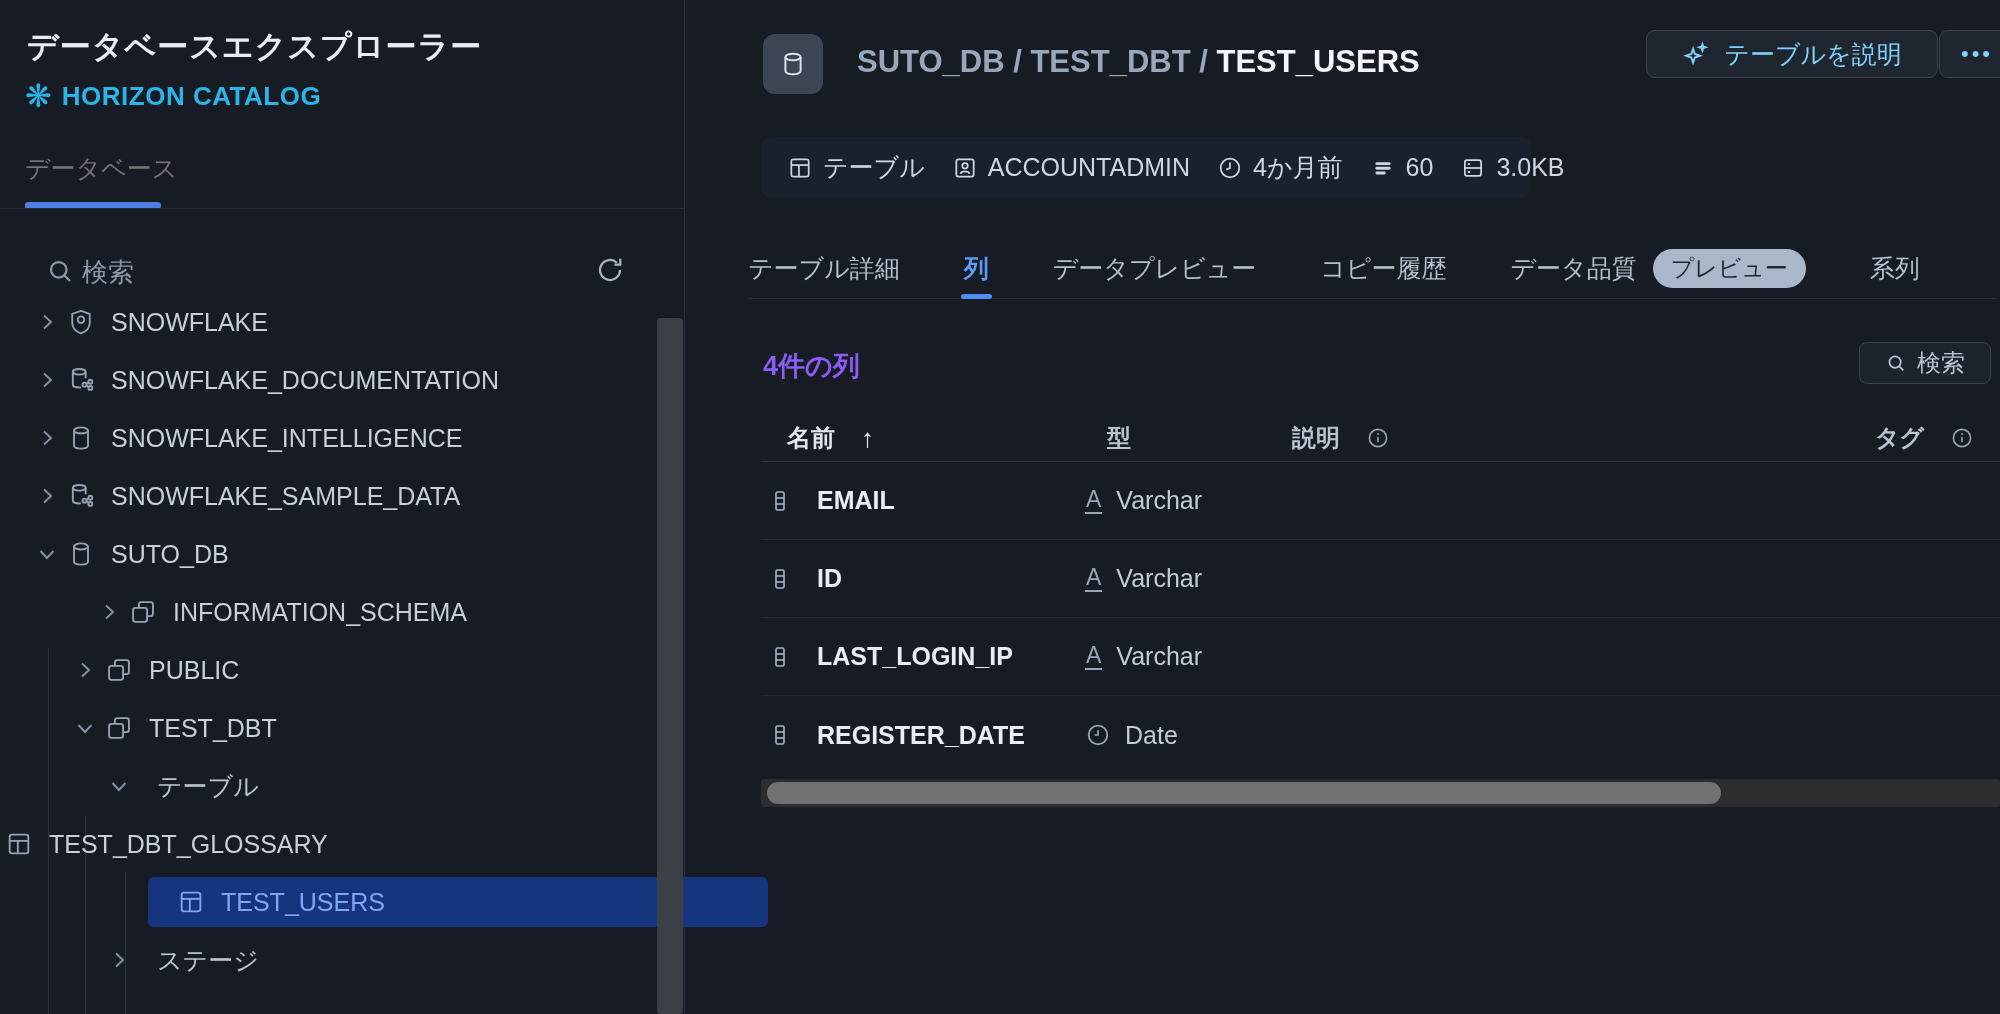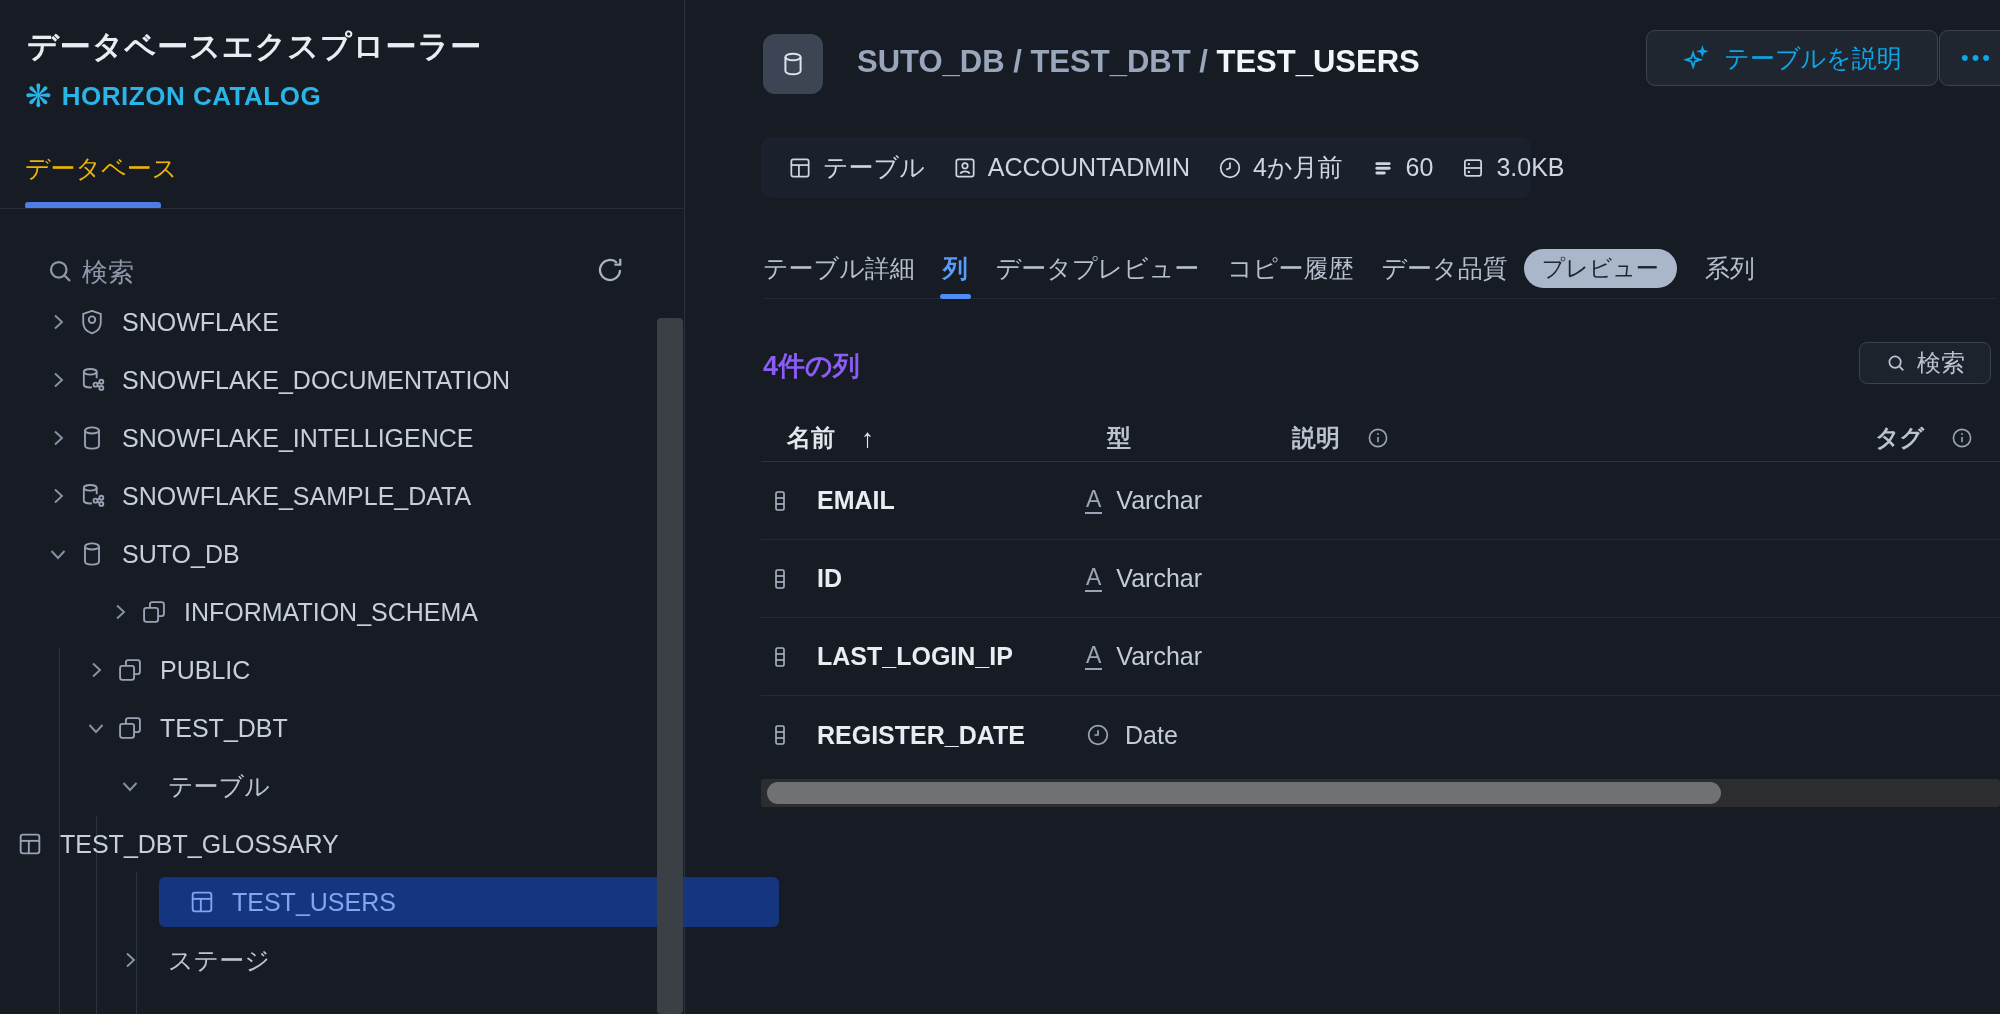--- a/index.html
+++ b/index.html
@@ -14,31 +14,31 @@
     font-family:"Liberation Sans","DejaVu Sans",sans-serif;color:var(--txt);
     overflow:hidden;}
   svg{display:block;}
 
   
   #sidebar{position:absolute;left:0;top:0;width:685px;height:1014px;border-right:1px solid #2b3240;}
   #sb-title{position:absolute;left:27px;top:26px;font-size:31px;font-weight:700;letter-spacing:1px;white-space:nowrap;}
   #brand{position:absolute;left:25px;top:80px;display:flex;align-items:center;gap:10px;color:var(--cyan);}
   #brand .mark{font-size:32px;line-height:1;}
   #brand .btxt{font-size:26px;font-weight:700;letter-spacing:.5px;white-space:nowrap;}
-  #sb-tab{position:absolute;left:25px;top:152px;font-size:25px;color:#eab308;white-space:nowrap;}
+  #sb-tab{position:absolute;left:25px;top:152px;font-size:25px;color:#737373;white-space:nowrap;}
   #sb-tab-underline{position:absolute;left:25px;top:202px;width:136px;height:7px;border-radius:3px;background:#4d7ee6;}
   #sb-divider{position:absolute;left:0;top:208px;width:685px;height:1px;background:var(--line);}
   #sb-search{position:absolute;left:0;top:248px;width:685px;height:62px;}
   #sb-search .mag{position:absolute;left:45px;top:8px;color:var(--muted);}
   #sb-search input{position:absolute;left:82px;top:2px;width:440px;height:44px;background:transparent;border:none;outline:none;
     font-family:inherit;font-size:26px;color:var(--txt2);}
   #sb-search input::placeholder{color:var(--muted);opacity:1;}
   #sb-refresh{position:absolute;left:594px;top:6px;width:36px;height:36px;color:#a9b2c1;cursor:pointer;}
 
-  #tree{position:absolute;left:16px;top:310px;width:821px;height:704px;overflow:hidden;}
+  #tree{position:absolute;left:5px;top:310px;width:821px;height:704px;overflow:hidden;}
   #tree-inner{position:absolute;left:0;top:-17px;width:100%;}
   .trow{position:relative;height:58px;display:flex;align-items:center;font-size:25px;font-weight:500;color:var(--txt2);cursor:pointer;}
   .trow .chev{width:24px;height:24px;color:#8792a6;flex:none;margin-right:8px;}
   .trow .ticon{width:28px;height:28px;color:var(--icon);flex:none;margin-right:16px;}
   .trow .tlabel{position:relative;white-space:nowrap;z-index:1;}
   .trow.group .tlabel{margin-left:18px;color:#bcc4d2;}
   .trow.selected::before{content:"";position:absolute;left:143px;right:58px;top:4px;bottom:4px;background:var(--selbg);border-radius:6px;}
   .trow.selected .tlabel,.trow.selected .ticon{color:var(--seltx);z-index:1;}
   .trow .ticon,.trow .chev{position:relative;z-index:1;}
   .guide{position:absolute;width:1px;background:#2c3340;}
@@ -47,30 +47,30 @@
   #g3{left:120px;top:562px;bottom:0;}
   #sb-scrollthumb{position:absolute;left:657px;top:318px;width:26px;height:696px;background:#3b4047;border-radius:4px;}
 
   
   #main{position:absolute;left:686px;top:0;width:1314px;height:1014px;}
   #obj-badge{position:absolute;left:77px;top:34px;width:60px;height:60px;border-radius:12px;background:#3c4554;
     display:flex;align-items:center;justify-content:center;color:#dfe4ec;}
   #breadcrumb{position:absolute;left:171px;top:38px;height:48px;line-height:48px;font-size:31px;font-weight:700;white-space:nowrap;}
   #breadcrumb .dim{color:#9aa6bc;}
   #breadcrumb .cur{color:#f2f5f9;}
-  .hbtn{position:absolute;top:30px;height:56px;border:1px solid var(--btnbd);border-radius:9px;background:var(--btnbg);
-    display:flex;align-items:center;justify-content:center;gap:14px;color:#0ea5e9;font-size:25px;cursor:pointer;white-space:nowrap;}
+  .hbtn{position:absolute;top:30px;height:48px;border:1px solid var(--btnbd);border-radius:9px;background:var(--btnbg);
+    display:flex;align-items:center;justify-content:center;gap:14px;color:#7dd3fc;font-size:25px;cursor:pointer;white-space:nowrap;}
   #describe-btn{left:960px;width:292px;}
   #more-btn{left:1253px;width:76px;font-size:22px;letter-spacing:3px;}
   #meta-bar{position:absolute;left:75px;top:137px;width:770px;height:61px;background:var(--bg2);border-radius:10px;
     display:flex;align-items:center;padding:0 26px;gap:27px;}
   .meta-item{display:flex;align-items:center;gap:10px;font-size:25px;color:#cfd6e2;white-space:nowrap;}
   .meta-item .micon{width:26px;height:26px;color:#cfd6e2;}
 
-  #tabs{position:absolute;left:77px;top:238px;right:3px;height:61px;display:flex;gap:28px;
+  #tabs{position:absolute;left:62px;top:238px;right:3px;height:61px;display:flex;gap:64px;
     border-bottom:1px solid var(--line2);}
   .tab{position:relative;display:flex;align-items:center;height:100%;font-size:25px;color:#b6bfcd;cursor:pointer;white-space:nowrap;}
   .tab.active{color:var(--accent);font-weight:700;}
   .tab.active::after{content:"";position:absolute;left:-3px;right:-3px;bottom:-1px;height:5px;border-radius:3px;background:#4f8df5;}
   .tab .pill{margin-left:16px;background:#aab6ca;color:#20273
 4;border-radius:999px;font-size:23px;font-weight:400;padding:4px 18px;color:#202734;white-space:nowrap;}
 
   #col-count{position:absolute;left:77px;top:348px;font-size:27px;font-weight:700;color:#8b5cf6;white-space:nowrap;}
   #col-search-btn{position:absolute;left:1173px;top:342px;width:132px;height:42px;border:1px solid #3a424f;background:#1d232d;
     border-radius:8px;display:flex;align-items:center;justify-content:center;gap:10px;font-size:24px;color:#bac3d0;cursor:pointer;}

